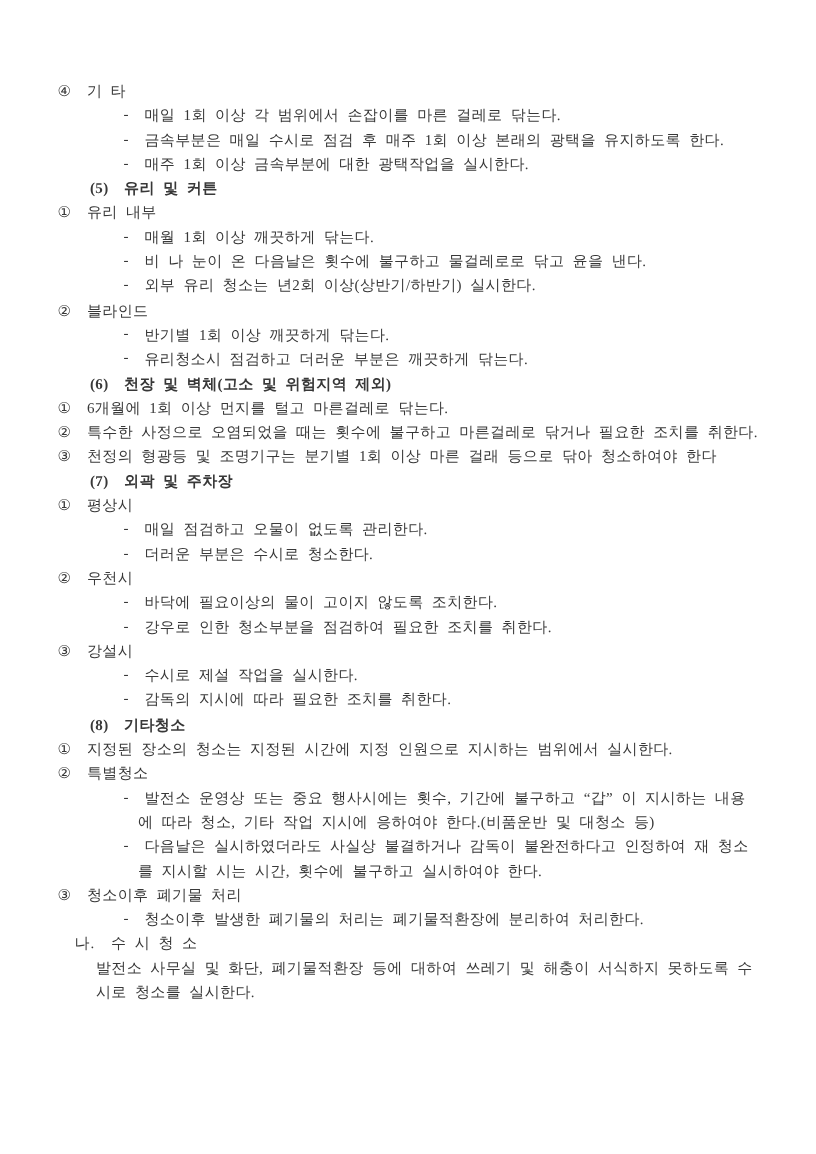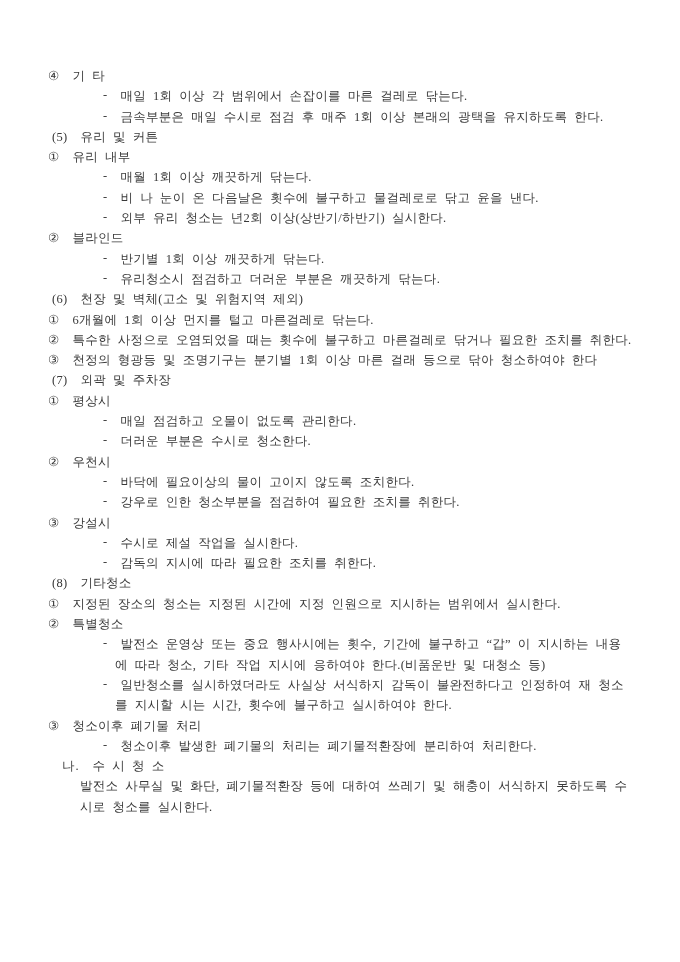--- a/index.html
+++ b/index.html
@@ -24,21 +24,21 @@
     letter-spacing: 0.3px;
     word-spacing: 3.5px;
   }
   .line .marker { display: inline-block; }
   .line .text  { display: inline-block; margin-left: 6px; }
   .line .marker:empty + .text { margin-left: 0; }
 
   
   .lv-kana    { padding-left: 62px; }
   .lv-body    { padding-left: 73px; }
-  .lv-paren   { padding-left: 52px; }
+  .lv-paren   { padding-left: 75px; font-weight: bold; }
   .lv-circled { padding-left: 48px; }
   .lv-dash    { padding-left: 103px; }
   .lv-cont    { padding-left: 108px; }
 
   .lv-kana .marker { letter-spacing: 1px; }
   .lv-dash .marker { transform: translateY(-1px); }
 </style>
 </head>
 <body>
 
@@ -52,20 +52,24 @@
     <div class="line lv-dash">
       <span class="marker">-</span>
       <span class="text">매일 1회 이상 각 범위에서 손잡이를 마른 걸레로 닦는다.</span>
     </div>
 
     <div class="line lv-dash">
       <span class="marker">-</span>
       <span class="text">금속부분은 매일 수시로 점검 후 매주 1회 이상 본래의 광택을 유지하도록 한다.</span>
     </div>
 
+    <div class="line lv-dash">
+      <span class="marker">-</span>
+      <span class="text">매주 1회 이상 금속부분에 대한 광택작업을 실시한다.</span>
+    </div>
 
     <div class="line lv-paren">
       <span class="marker">(5)</span>
       <span class="text">유리 및 커튼</span>
     </div>
 
     <div class="line lv-circled">
       <span class="marker">①</span>
       <span class="text">유리 내부</span>
     </div>
@@ -190,21 +194,21 @@
       <span class="text">발전소 운영상 또는 중요 행사시에는 횟수, 기간에 불구하고  “갑” 이 지시하는 내용</span>
     </div>
 
     <div class="line lv-cont">
       <span class="marker"></span>
       <span class="text">에 따라 청소, 기타 작업 지시에 응하여야 한다.(비품운반 및 대청소 등)</span>
     </div>
 
     <div class="line lv-dash">
       <span class="marker">-</span>
-      <span class="text">일반청소를 실시하였더라도 사실상 서식하지 감독이 불완전하다고 인정하여 재 청소</span>
+      <span class="text">다음날은 실시하였더라도 사실상 불결하거나 감독이 불완전하다고 인정하여 재 청소</span>
     </div>
 
     <div class="line lv-cont">
       <span class="marker"></span>
       <span class="text">를 지시할 시는 시간, 횟수에 불구하고 실시하여야 한다.</span>
     </div>
 
     <div class="line lv-circled">
       <span class="marker">③</span>
       <span class="text">청소이후 폐기물 처리</span>

